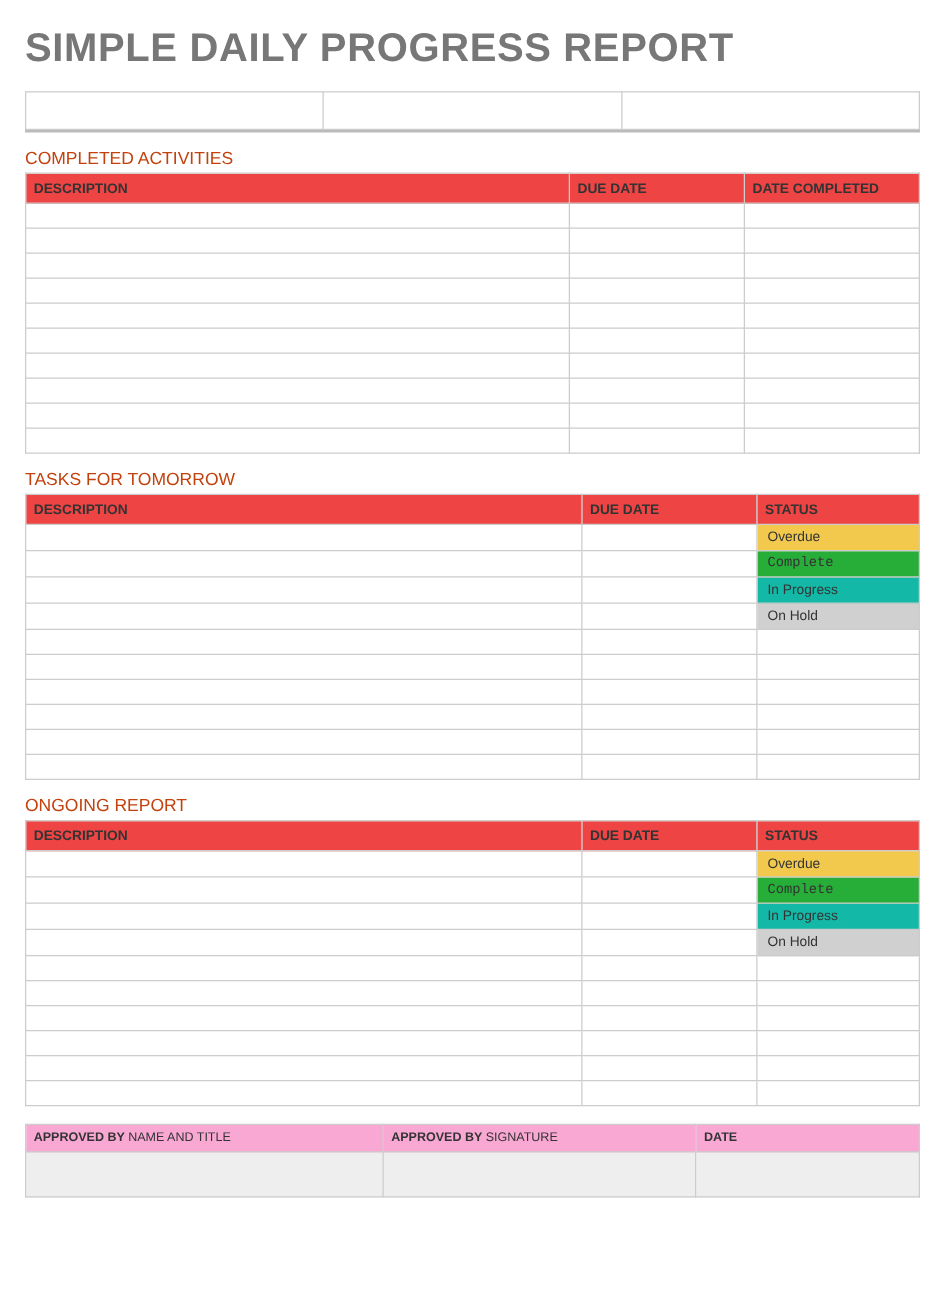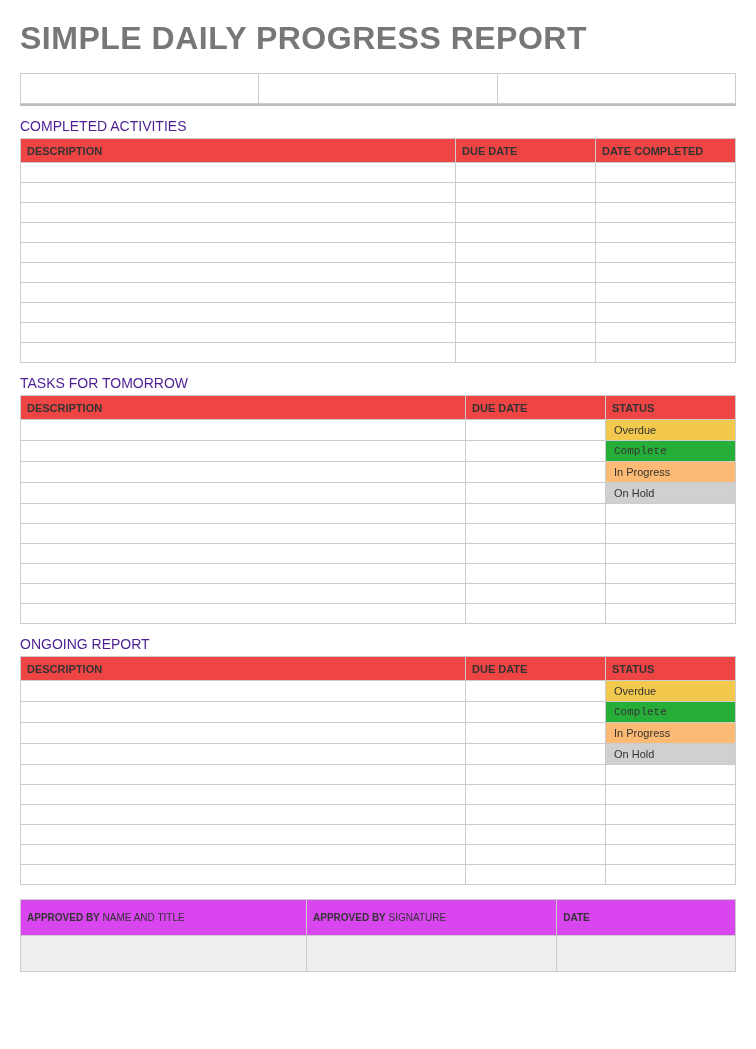--- a/index.html
+++ b/index.html
@@ -15,21 +15,21 @@
     font-size: 32px;
     font-weight: bold;
     color: #777;
     margin: 0 0 16px 0;
     letter-spacing: 0.5px;
   }
   h2 {
     font-size: 14px;
     font-weight: normal;
     margin: 12px 0 4px 0;
-    color: #4c1d95;
+    color: #c2410c;
   }
   table {
     width: 100%;
     border-collapse: collapse;
     table-layout: fixed;
   }
   th, td {
     border: 1px solid #ccc;
     font-size: 11px;
     padding: 4px 6px;
@@ -55,29 +55,29 @@
     font-size: 11px;
     height: 24px;
   }
   .section td { height: 20px; }
   .col-desc { width: auto; }
   .col-due { width: 140px; }
   .col-date { width: 140px; }
   .col-status { width: 130px; }
   .status-overdue { background: #f2c94c; padding-left: 8px; }
   .status-complete { background: #27ae38; padding-left: 8px; font-family: Liberation Mono, monospace; }
-  .status-inprogress { background: #fdba74; padding-left: 8px; }
+  .status-inprogress { background: #14b8a6; padding-left: 8px; }
   .status-onhold { background: #d0d0d0; padding-left: 8px; }
   
   .approval { margin-top: 14px; }
   .approval th {
-    background: #d946ef;
+    background: #f9a8d4;
     font-size: 10px;
     font-weight: normal;
-    height: 36px;
+    height: 22px;
   }
   .approval th b { font-weight: bold; }
   .approval td {
     background: #eee;
     height: 36px;
   }
   .approval .col-appr { width: 40%; }
   .approval .col-sig { width: 35%; }
   .approval .col-dte { width: 25%; }
 </style>

